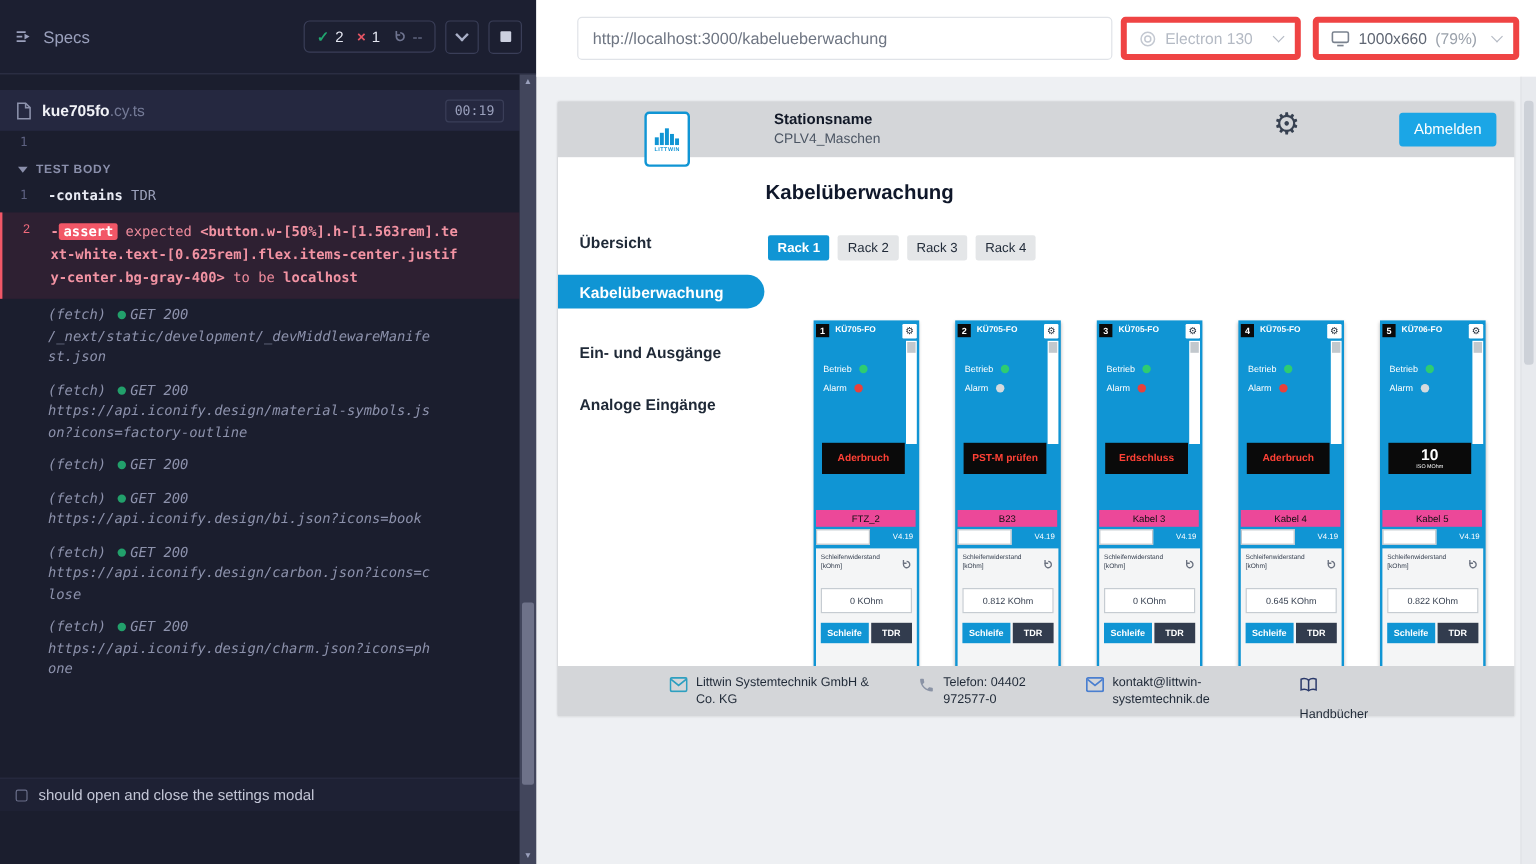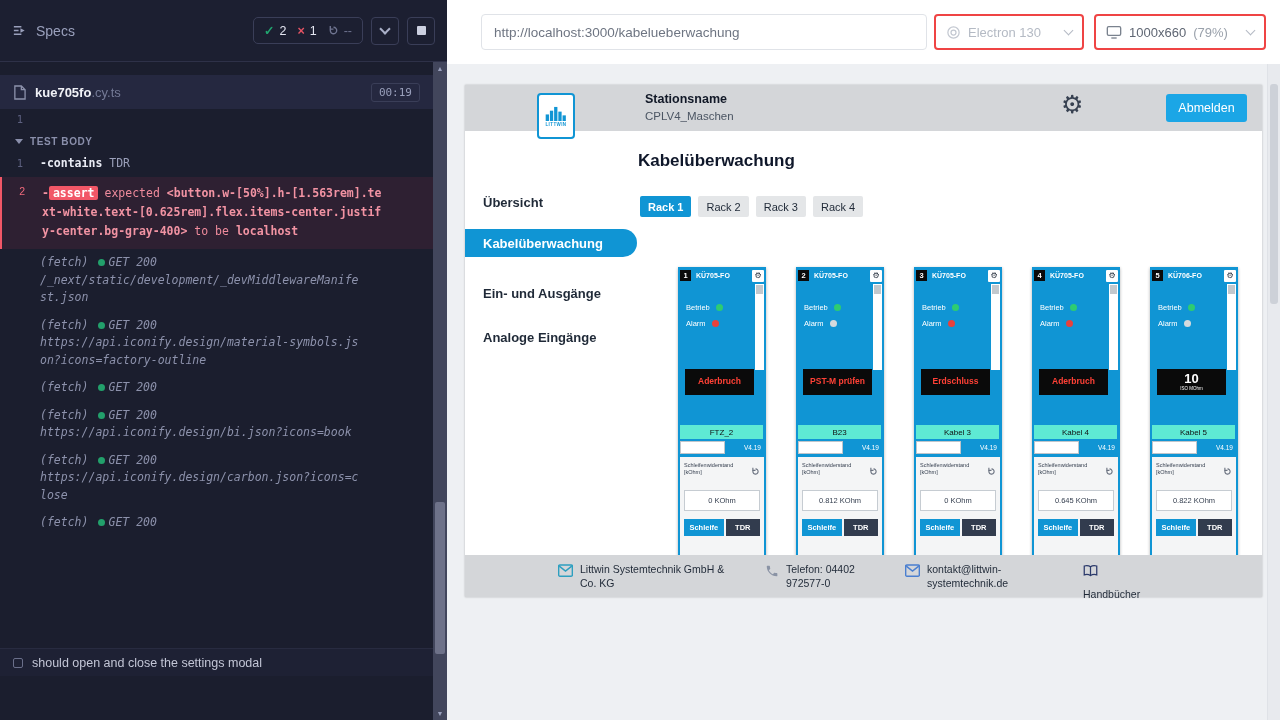--- a/index.html
+++ b/index.html
@@ -51,21 +51,21 @@
 
   .cy-scroll { position:absolute; right:0; top:62px; width:14px; height:658px; background:#42465c; }
   .cy-scroll .arrow { position:absolute; left:0; width:14px; text-align:center; font-size:7px; color:#9aa0bc; }
   .cy-scroll .up { top:3px; } .cy-scroll .down { bottom:3px; }
   .cy-thumb { position:absolute; left:2px; width:10px; top:440px; height:152px; background:#6e7289; border-radius:2px; }
 
   
   #right { position:absolute; left:447px; top:0; width:833px; height:720px; background:#eef0f3; }
   .topbar { height:64px; background:#fff; display:flex; align-items:center; padding:0 14px; }
   .url-input { width:446px; height:36px; border:1px solid #e0e3e8; border-radius:4px; font-size:13.5px; color:#6e7582; padding:0 12px; margin-left:20px; background:#fff; outline:none; font-family:"Liberation Sans",sans-serif; }
-  .select { height:36px; border:2px solid #ef4444; border-radius:4px; display:flex; align-items:center; padding:0 10px; gap:7px; font-size:13px; background:#fff; }
+  .select { height:36px; border:5px solid #ef4444; border-radius:4px; display:flex; align-items:center; padding:0 10px; gap:7px; font-size:13px; background:#fff; }
   .browser-select { color:#b4bac4; width:150px; margin-left:auto; }
   .viewport-select { color:#5f6673; width:172px; margin-left:10px; }
   .sel-chev { width:7px; height:7px; border-right:1.5px solid #b4bac4; border-bottom:1.5px solid #b4bac4; transform:rotate(45deg); margin-left:auto; margin-top:-3px; }
   .zoom-pct { color:#9aa1ab; }
 
   .right-scroll { position:absolute; right:0; top:64px; width:13px; bottom:0; background:#e8eaee; border-left:1px solid #dfe2e7; }
   .right-thumb { position:absolute; left:2px; right:2px; top:20px; height:220px; background:#cdd1d8; border-radius:3px; }
 
   .app { position:absolute; left:18px; top:85px; width:797px; height:512px; background:#fff; box-shadow:0 0 2px rgba(0,0,0,0.25); }
   .app-header { position:absolute; top:0; left:0; right:0; height:46px; background:#d4d6d9; z-index:3; }
@@ -96,21 +96,21 @@
   .card-gear { margin-left:auto; width:12px; height:12px; background:#fff; color:#1f2937; font-size:8px; line-height:12px; text-align:center; border-radius:1px; }
   .vstrip { position:absolute; top:17px; right:2px; width:9px; height:86px; background:#fff; }
   .vstrip::after { content:""; position:absolute; top:1px; left:1px; right:1px; height:9px; background:#c2c8cd; }
   .led-row { position:absolute; left:8px; display:flex; align-items:center; gap:6px; color:#fff; font-size:7.5px; }
   .led-betrieb { top:36px; } .led-alarm { top:52px; }
   .led { width:7px; height:7px; border-radius:50%; background:#ccc; }
   .statusbox { position:absolute; top:102px; left:7px; right:12px; height:26px; background:#0a0a0a; display:flex; flex-direction:column; align-items:center; justify-content:center; font-weight:bold; }
   .status-main { font-size:8.5px; line-height:1.1; }
   .status-sub { font-size:4.5px; font-weight:normal; color:#fff; line-height:1.2; }
   .statusbox-big .status-main { font-size:13px; }
-  .cable { position:absolute; top:158px; left:2px; right:3px; height:14px; background:#5eead4; color:#111; font-size:8px; display:flex; align-items:center; justify-content:center; }
+  .cable { position:absolute; top:158px; left:2px; right:3px; height:14px; background:#ec4899; color:#111; font-size:8px; display:flex; align-items:center; justify-content:center; }
   .version-row { position:absolute; top:174px; left:2px; right:2px; height:13px; display:flex; }
   .vblank { flex:1.2; background:#fff; border:1px solid #bfc5cb; }
   .ver { flex:1; color:#fff; font-size:6.5px; display:flex; align-items:center; justify-content:flex-end; padding-right:3px; }
   .card-white { position:absolute; top:190px; left:2px; right:2px; bottom:2px; background:#f4f5f6; padding:5px 4px; }
   .res-row { display:flex; align-items:flex-start; }
   .res-label { font-size:5.5px; color:#374151; width:58px; line-height:1.25; }
   .refresh { margin-left:auto; }
   .value-box { margin-top:10px; height:21px; background:#fff; border:1px solid #c6ccd2; display:flex; align-items:center; justify-content:center; font-size:7.5px; color:#374151; }
   .btn-row { margin-top:8px; display:flex; height:17px; gap:2px; }
   .btn-loop { flex:1.15; background:#1095d4; color:#fff; font-size:7.5px; font-weight:bold; display:flex; align-items:center; justify-content:center; }
@@ -228,20 +228,21 @@
       <div class="lnum"></div>
       <div class="fetch-body">
         <span>(fetch)</span><span class="dot"></span><span>GET 200</span>
         <div class="fetch-url">https://api.iconify.design/carbon.json?icons=close</div>
       </div>
     </div>
     <div class="fetch">
       <div class="lnum"></div>
       <div class="fetch-body">
         <span>(fetch)</span><span class="dot"></span><span>GET 200</span>
+        <div class="fetch-url">https://api.iconify.design/charm.json?icons=phone</div>
       </div>
     </div>
   </div>
 
   <div class="next-test">
     <span class="expand-box"></span>
     <span>should open and close the settings modal</span>
   </div>
 
   <div class="cy-scroll">

